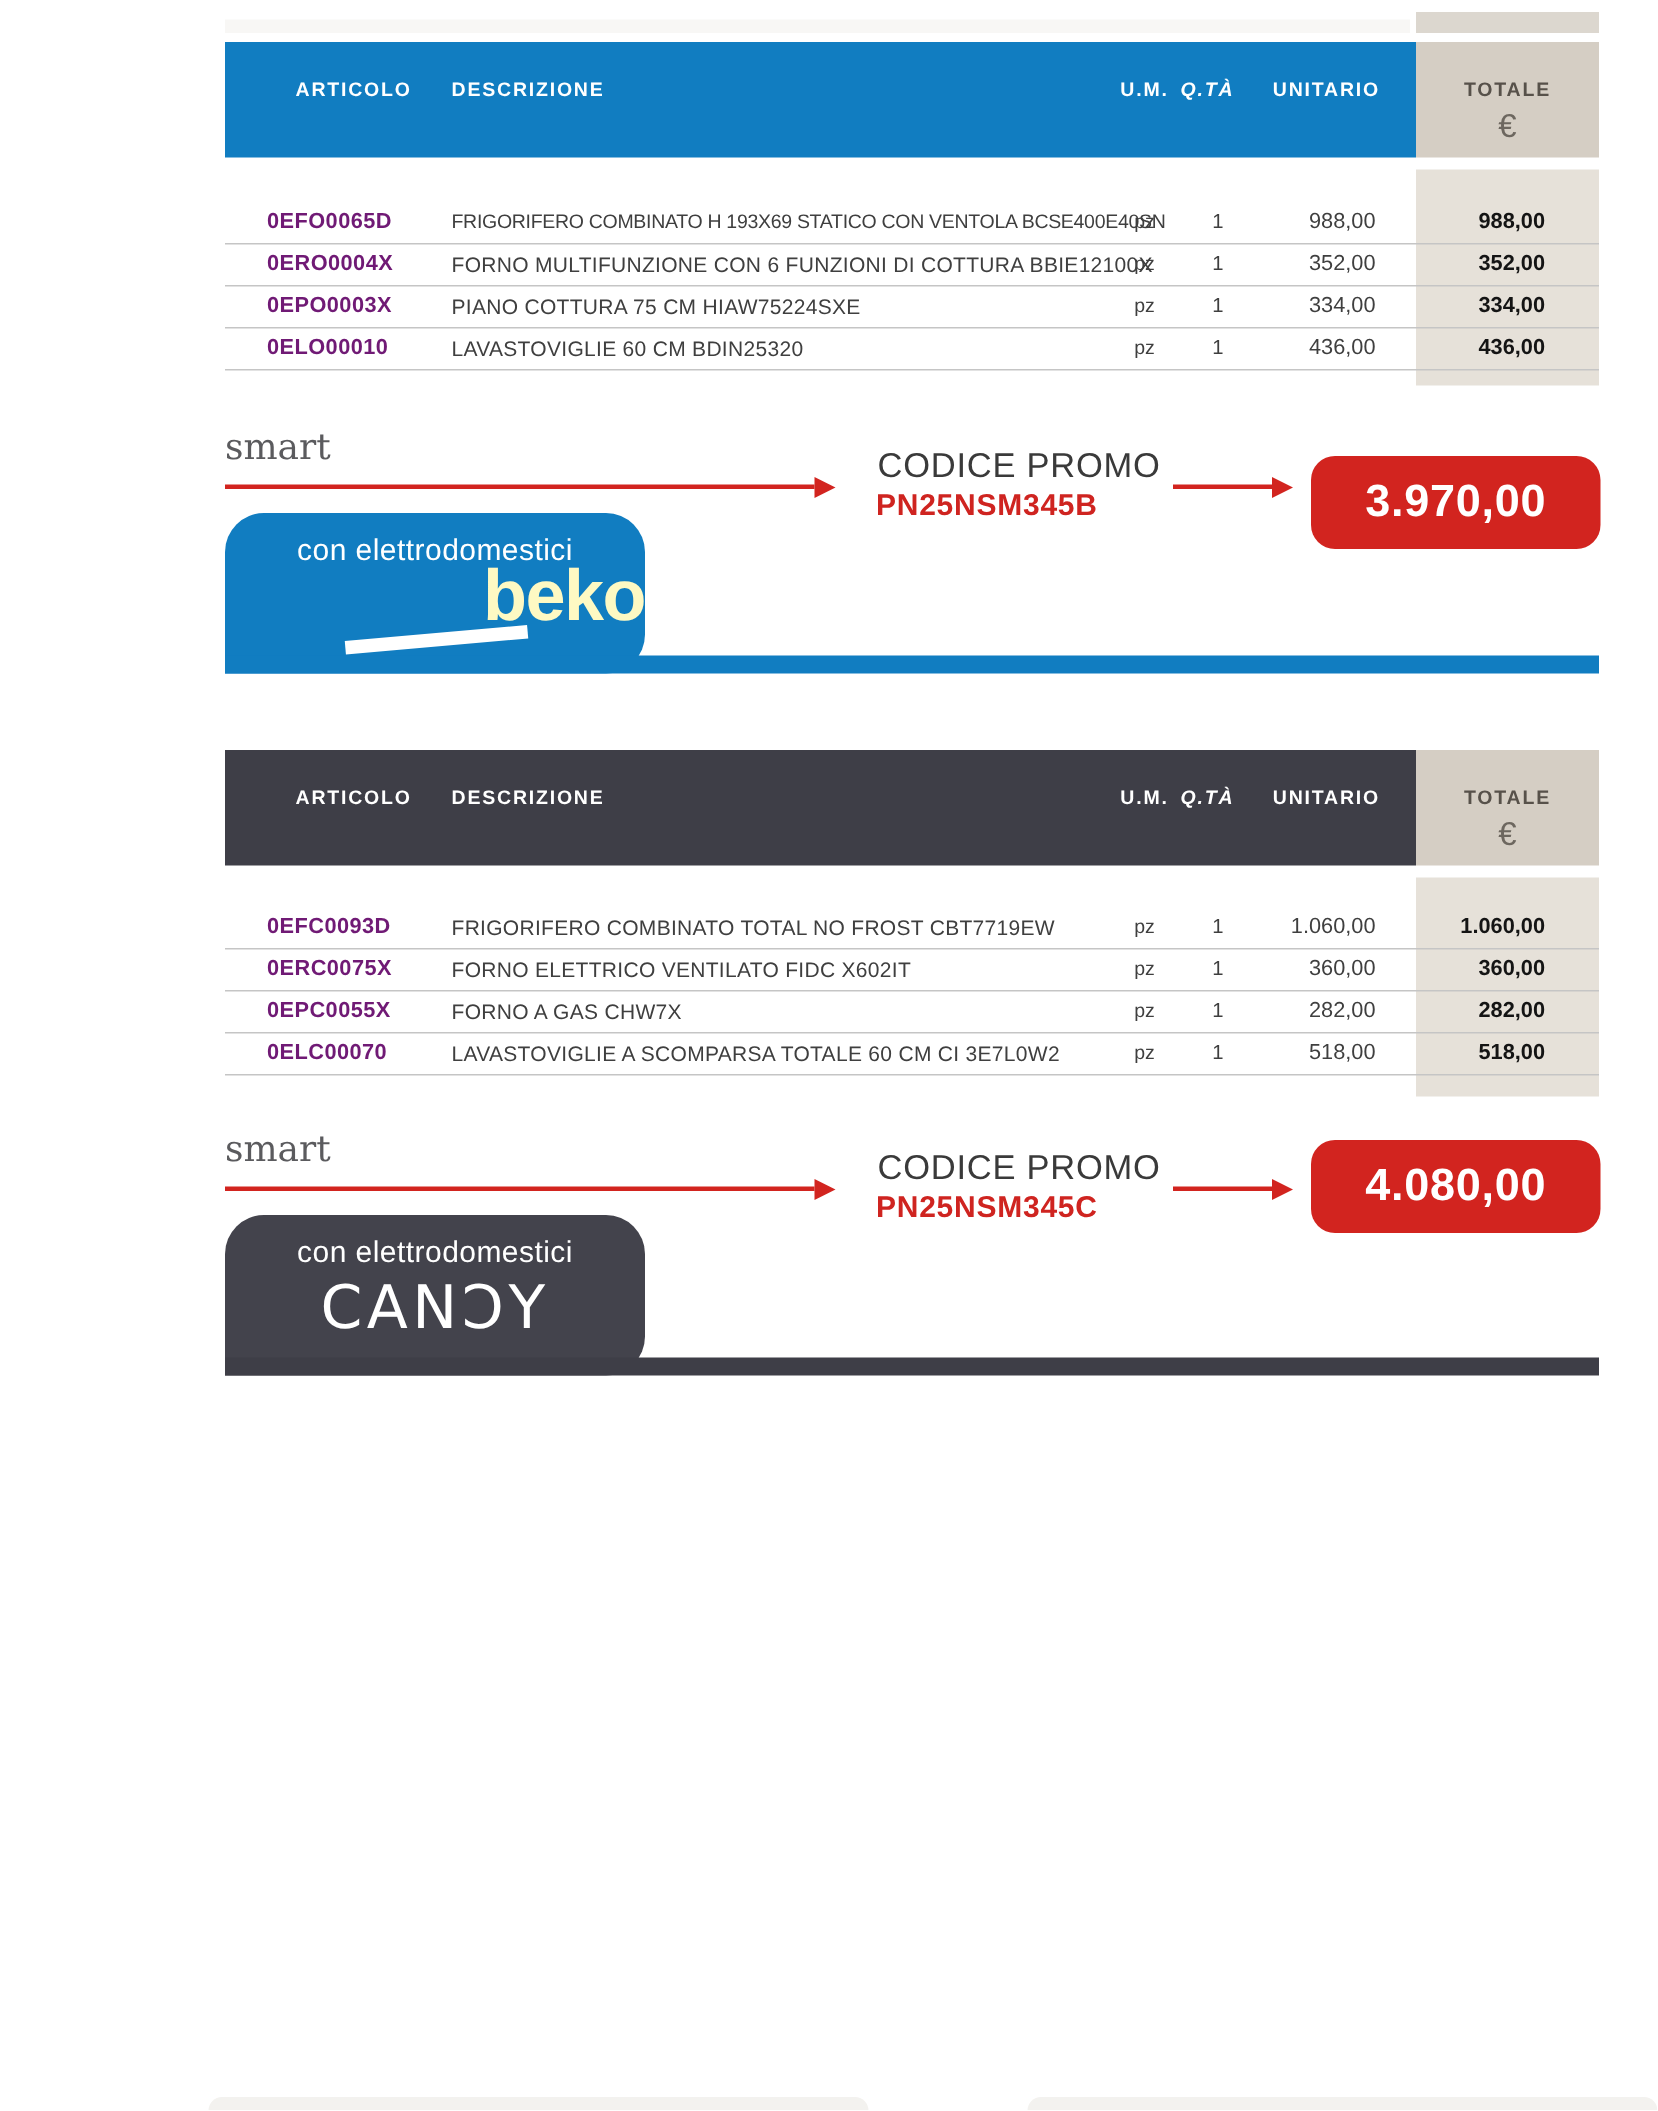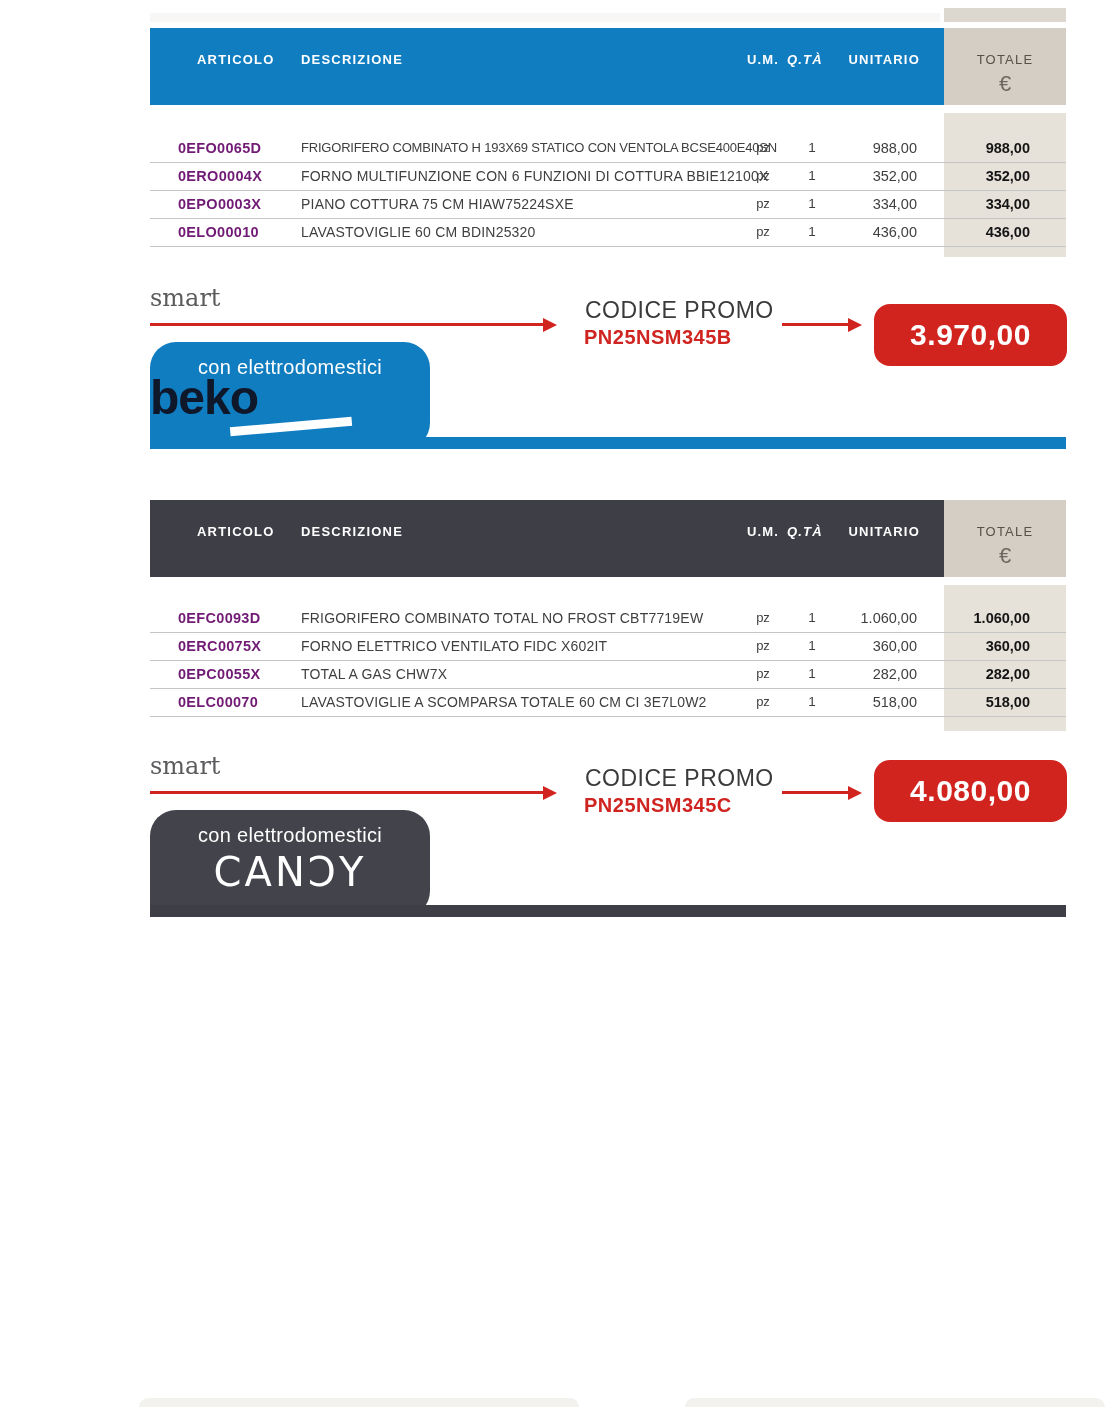--- a/index.html
+++ b/index.html
@@ -21,21 +21,21 @@
   .thead-main.dark{background:#3e3e47;}
   .thead-total{position:absolute;left:794px;top:0;width:122px;height:77px;background:#d5cec4;}
   .hlabel{position:absolute;top:24px;font-size:13px;font-weight:700;letter-spacing:1.2px;color:#ffffff;white-space:nowrap;}
   .heuro{position:absolute;top:43px;font-size:22px;font-weight:400;color:#ffffff;text-align:center;}
   .h-articolo{left:28px;margin-left:19px;}
   .h-descrizione{left:151px;}
   .h-um{left:588px;width:50px;text-align:center;}
   .h-qta{left:637px;width:50px;text-align:left;font-style:italic;}
   .h-unitario{left:690px;width:80px;text-align:right;}
   .h-euro-unit{left:852px;width:60px;}
-  .h-totale{position:absolute;top:24px;left:820px;width:70px;text-align:center;font-size:13px;font-weight:400;letter-spacing:1.2px;color:#57514a;}
+  .h-totale{position:absolute;top:24px;left:820px;width:70px;text-align:center;font-size:13px;font-weight:700;letter-spacing:1.2px;color:#57514a;}
   .h-euro-tot{left:825px;width:60px;color:#6d675f;}
 
   
   .tbody-beige{position:absolute;left:944px;width:122px;background:#e6e1d9;}
   .trow{position:absolute;left:150px;width:916px;height:28px;border-bottom:1px solid #c5c5c5;line-height:28px;}
   .c-code{position:absolute;left:28px;font-size:14.5px;font-weight:700;color:#701a75;letter-spacing:0.3px;}
   .c-desc{position:absolute;left:151px;font-size:14px;color:#3f3f3f;letter-spacing:0.2px;white-space:nowrap;}
   .c-desc.condensed{font-size:13px;letter-spacing:-0.2px;}
   .c-um{position:absolute;left:588px;width:50px;text-align:center;font-size:13px;color:#3f3f3f;}
   .c-qty{position:absolute;left:637px;width:50px;text-align:center;font-size:13.5px;color:#3f3f3f;}
@@ -52,21 +52,21 @@
     display:flex;align-items:center;justify-content:center;}
   .price-badge span{color:#ffffff;font-size:30px;font-weight:700;letter-spacing:0.5px;}
 
   .brand-box{position:absolute;left:150px;width:280px;height:107px;border-radius:26px 26px 26px 0;}
   .brand-box.blue-bg{background:#117dc1;}
   .brand-box.dark-bg{background:#43434c;}
   .brand-bar{position:absolute;left:150px;width:916px;height:12px;}
   .brand-bar.blue-bg{background:#117dc1;}
   .brand-bar.dark-bg{background:#3e3e47;}
   .con-label{position:absolute;top:14px;left:0;width:100%;text-align:center;color:#ffffff;font-size:20px;letter-spacing:0.3px;}
-  .beko-logo{position:absolute;top:32px;left:0;width:100%;text-align:left;color:#0f172a;
+  .beko-logo{position:absolute;top:32px;left:0;width:100%;text-align:right;color:#fef9c3;
     font-size:48px;font-weight:700;letter-spacing:-1px;line-height:48px;}
   .beko-underline{position:absolute;top:80px;left:80px;width:122px;height:9px;background:#ffffff;transform:rotate(-5deg);}
   .candy-logo{position:absolute;top:40px;left:0;width:100%;text-align:center;color:#ffffff;
     font-family:"DejaVu Sans", sans-serif;font-size:40px;font-weight:400;letter-spacing:3px;line-height:44px;}
 </style>
 </head>
 <body>
 
 <div class="page">
 
@@ -169,21 +169,21 @@
   <div class="trow" style="top:632px;">
     <span class="c-code">0ERC0075X</span>
     <span class="c-desc">FORNO ELETTRICO VENTILATO FIDC X602IT</span>
     <span class="c-um">pz</span>
     <span class="c-qty">1</span>
     <span class="c-unit">360,00</span>
     <span class="c-total">360,00</span>
   </div>
   <div class="trow" style="top:660px;">
     <span class="c-code">0EPC0055X</span>
-    <span class="c-desc">TOTAL A GAS CHW7X</span>
+    <span class="c-desc">FORNO A GAS CHW7X</span>
     <span class="c-um">pz</span>
     <span class="c-qty">1</span>
     <span class="c-unit">282,00</span>
     <span class="c-total">282,00</span>
   </div>
   <div class="trow" style="top:688px;">
     <span class="c-code">0ELC00070</span>
     <span class="c-desc">LAVASTOVIGLIE A SCOMPARSA TOTALE 60 CM CI 3E7L0W2</span>
     <span class="c-um">pz</span>
     <span class="c-qty">1</span>

